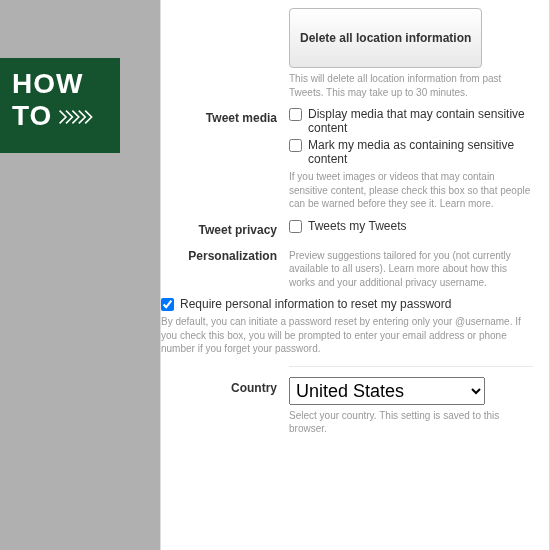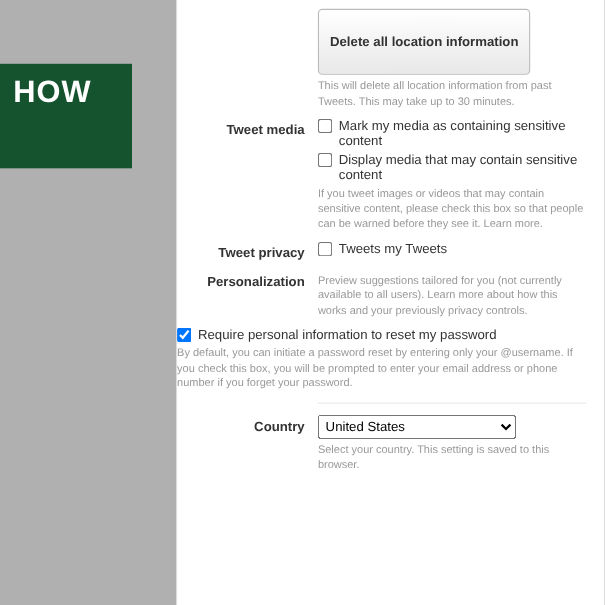--- a/index.html
+++ b/index.html
@@ -12,70 +12,84 @@
 .chev svg { height: 16px; width: auto; }
 .panel { position: absolute; left: 160px; top: 0; width: 390px; height: 550px; background: #fff; border-left: 1px solid #ddd; border-right: 1px solid #ddd; padding: 8px 16px 8px 0; }
 .row { display: flex; margin-bottom: 8px; }
 .label-col { width: 128px; text-align: right; padding-right: 12px; padding-top: 4px; font-size: 12px; color: #333; font-weight: 600; flex-shrink: 0; }
 .field-col { flex: 1; font-size: 11.5px; }
 .btn { display: inline-block; background: linear-gradient(#fff,#e8e8e8); border: 1px solid #bbb; border-radius: 4px; padding: 22px 10px; font-size: 12px; font-weight: 600; color: #333; cursor: pointer; }
 .help { color: #999; font-size: 10px; line-height: 1.35; margin-top: 4px; }
 .check-line { display: flex; align-items: flex-start; gap: 6px; margin-bottom: 3px; }
 .check-line input { margin-top: 1px; }
 .check-line .lbl { color: #333; font-size: 12px; }
-select { font-size: 12px; padding: 2px; width: 180px; }
+select { font-size: 18px; padding: 2px; width: 196px; }
 hr.sep { border: none; border-top: 1px solid #e8e8e8; margin: 10px 0 10px 128px; }
 </style>
 </head>
 <body>
 <div class="page">
 
 <div class="badge">
   <div class="l1">HOW</div>
+  <div class="l2">
+    <span>TO</span>
+    <span class="chev">
+      <svg viewBox="0 0 48 20">
+            <g fill="none" stroke="#fff" stroke-width="2">
+              <path d="M2 2 L10 10 L2 18"></path>
+              <path d="M10 2 L18 10 L10 18"></path>
+              <path d="M18 2 L26 10 L18 18"></path>
+              <path d="M26 2 L34 10 L26 18"></path>
+              <path d="M34 2 L42 10 L34 18"></path>
+            </g>
+          </svg>
+    </span>
+  </div>
 </div>
 
 <div class="panel">
 
   <div class="row">
     <div class="label-col"></div>
     <div class="field-col">
       <button class="btn">Delete all location information</button>
       <div class="help">This will delete all location information from past Tweets. This may take up to 30 minutes.</div>
     </div>
   </div>
 
   <div class="row">
     <div class="label-col">Tweet media</div>
     <div class="field-col">
       <div class="check-line">
         <input type="checkbox" style="">
-        <span class="lbl">Mark my media as containing sensitive content</span>
+        <span class="lbl">Display media that may contain sensitive content</span>
       </div>
       <div class="check-line">
         <input type="checkbox" style="">
-        <span class="lbl">Display media that may contain sensitive content</span>
+        <span class="lbl">Mark my media as containing sensitive content</span>
       </div>
       <div class="help">If you tweet images or videos that may contain sensitive content, please check this box so that people can be warned before they see it. Learn more.</div>
     </div>
   </div>
 
   <div class="row">
     <div class="label-col">Tweet privacy</div>
     <div class="field-col">
       <div class="check-line">
         <input type="checkbox" style="">
         <span class="lbl">Tweets my Tweets</span>
       </div>
     </div>
   </div>
 
   <div class="row">
     <div class="label-col">Personalization</div>
     <div class="field-col">
-      <div class="help">Preview suggestions tailored for you (not currently available to all users). Learn more about how this works and your previously privacy controls.</div>
+      <div class="help">Preview suggestions tailored for you (not currently available to all users). Learn more about how this works and your additional privacy username.</div>
     </div>
   </div>
 
   <div class="row">
     <div class="field-col">
       <div class="check-line">
         <input type="checkbox" checked="" style="">
         <span class="lbl">Require personal information to reset my password</span>
       </div>
       <div class="help">By default, you can initiate a password reset by entering only your @username. If you check this box, you will be prompted to enter your email address or phone number if you forget your password.</div>

